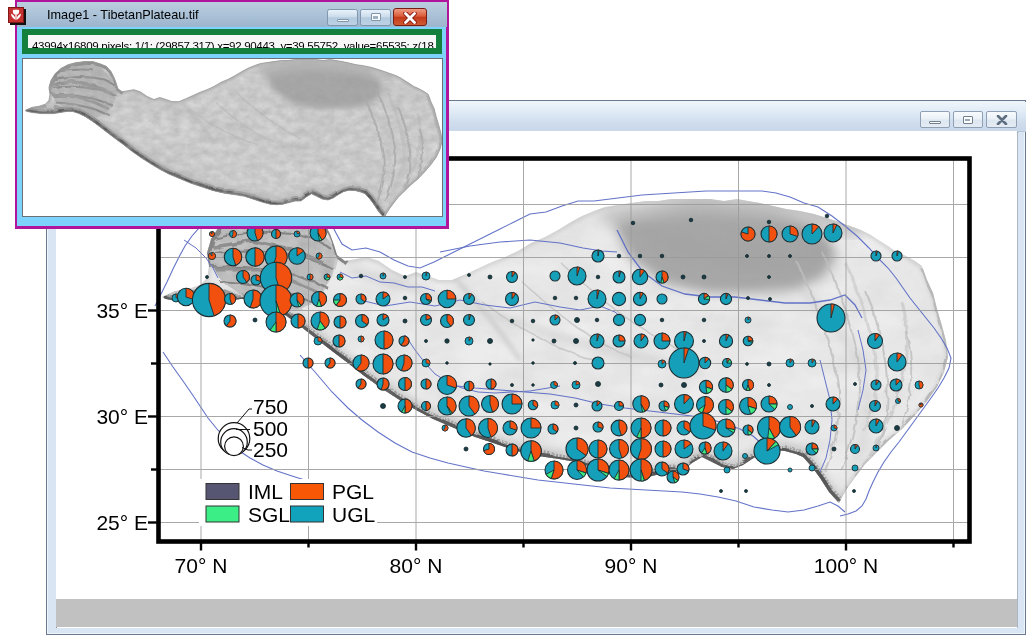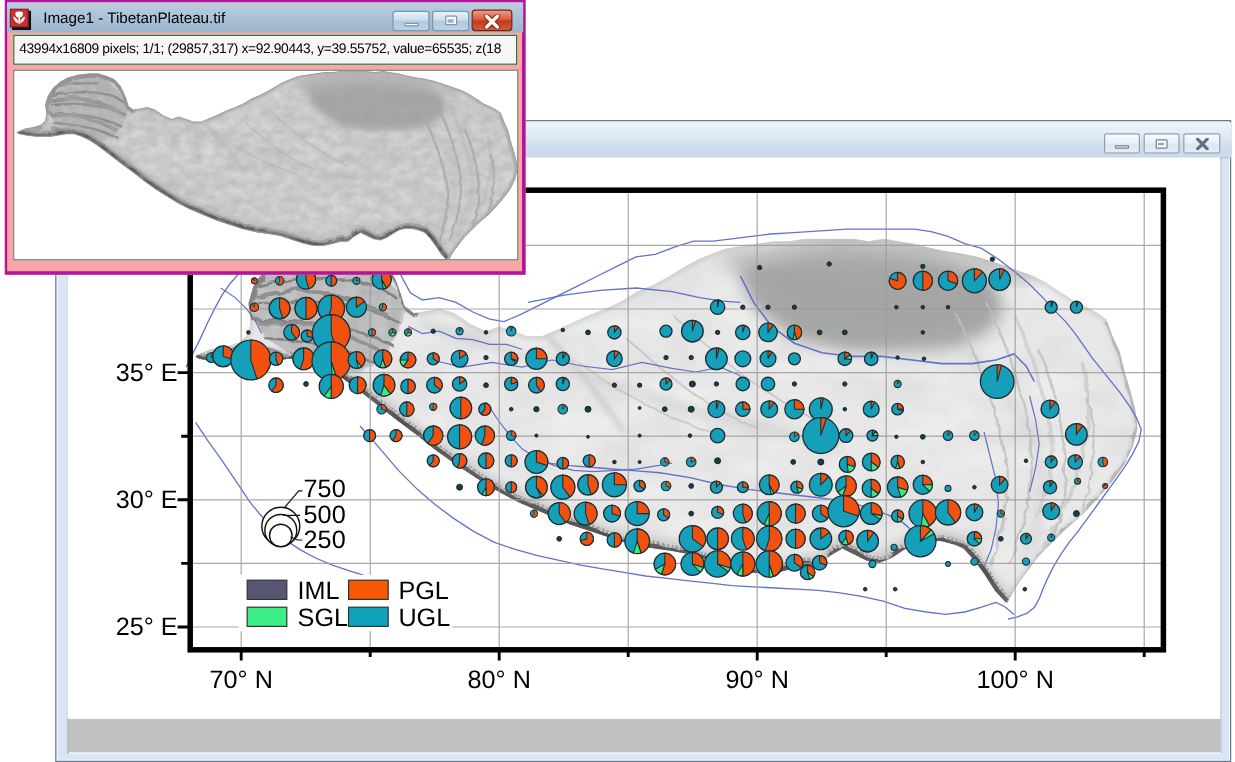--- a/index.html
+++ b/index.html
@@ -631,24 +631,24 @@
       <text x="201" y="573" text-anchor="middle">70° N</text>
       <text x="416" y="573" text-anchor="middle">80° N</text>
       <text x="631" y="573" text-anchor="middle">90° N</text>
       <text x="846" y="573" text-anchor="middle">100° N</text>
       <text x="148" y="317.5" text-anchor="end">35° E</text>
       <text x="148" y="423.5" text-anchor="end">30° E</text>
       <text x="148" y="529.5" text-anchor="end">25° E</text>
     </g>
   </svg>
 
-<div style="position:absolute;left:4px;top:0;width:434px;height:229px;background:#fca5a5;border-style:solid;border-color:#b0169c;border-width:2px 3px 3px 2px">
+<div style="position:absolute;left:15px;top:0;width:434px;height:229px;background:#7dd3fc;border-style:solid;border-color:#b0169c;border-width:2px 3px 3px 2px">
   <div style="position:absolute;left:0;top:0;width:430px;height:25px;background:linear-gradient(#bccede,#abc2d7 50%,#9db5cd)"></div>
   <div style="position:absolute;left:30px;top:6px;font-size:12.7px;color:#000">Image1 - TibetanPlateau.tif</div>
-  <div style="position:absolute;left:5px;top:27px;width:420px;height:25px;background:#f7f7f7;border:1px solid #15803d;font-size:11.5px;letter-spacing:-0.3px;color:#000;line-height:23px;padding-left:4px;white-space:nowrap;overflow:hidden">43994x16809 pixels; 1/1; (29857,317) x=92.90443, y=39.55752, value=65535; z(18</div>
+  <div style="position:absolute;left:5px;top:27px;width:420px;height:25px;background:#f7f7f7;border:6px solid #15803d;font-size:11.5px;letter-spacing:-0.3px;color:#000;line-height:23px;padding-left:4px;white-space:nowrap;overflow:hidden">43994x16809 pixels; 1/1; (29857,317) x=92.90443, y=39.55752, value=65535; z(18</div>
   <div style="position:absolute;left:5px;top:56px;width:421px;height:159px;background:#fff;border:1px solid #6a7076">
     <svg width="419" height="157" viewBox="0 0 419 157" style="position:absolute;left:0;top:0">
         <defs>
 <clipPath id="clipj">
             <path d="M162,297 L175,291 L188,289 L200,285 L207,278 L209,266 L207,253 L211,239 L219,226 L230,216 L243,209 L258,205 L275,203 L290,203 L303,207 L315,212 L324,222 L330,234 L334,245 L337,255 L345,261 L356,259 L367,257 L379,261 L392,270 L405,276 L416,272 L428,276 L439,280 L452,280 L466,274 L479,268 L492,262 L505,257 L518,251 L531,243 L545,237 L558,230 L571,222 L582,216 L594,211 L605,207 L618,205 L631,203 L645,201 L658,201 L671,199 L684,199 L697,199 L710,199 L724,201 L737,199 L748,201 L760,203 L773,206 L786,209 L800,211 L814,214 L827,218 L839,222 L850,226 L861,230 L871,235 L880,241 L888,246 L895,251 L902,254 L908,257 L915,261 L922,266 L927,280 L933,293 L937,309 L942,326 L946,341 L948,357 L944,372 L937,387 L927,401 L916,414 L903,428 L888,441 L876,453 L865,464 L856,476 L848,487 L842,497 L839,503 L829,492 L820,478 L812,467 L803,457 L796,454 L785,451 L773,450 L762,453 L752,459 L743,465 L733,469 L722,467 L712,462 L702,457 L692,463 L682,471 L671,471 L660,474 L648,477 L636,478 L624,477 L612,474 L600,470 L588,466 L576,462 L559,459 L538,456 L517,451 L496,444 L475,437 L454,428 L433,419 L416,410 L398,399 L381,388 L363,375 L348,363 L332,351 L314,337 L300,326 L288,317 L276,309 L264,303 L252,299 L240,299 L228,301 L216,303 L204,303 L192,303 L176,301 L166,299 Z"></path>
           </clipPath>
 <clipPath id="nwclipj">
             <path d="M207,235 L240,212 L275,205 L300,210 L318,228 L330,242 L336,258 L330,280 L316,300 L296,310 L270,304 L244,296 L222,282 L209,262 Z"></path>
           </clipPath>
 <filter id="noisenwj" x="0%" y="0%" width="100%" height="100%">

